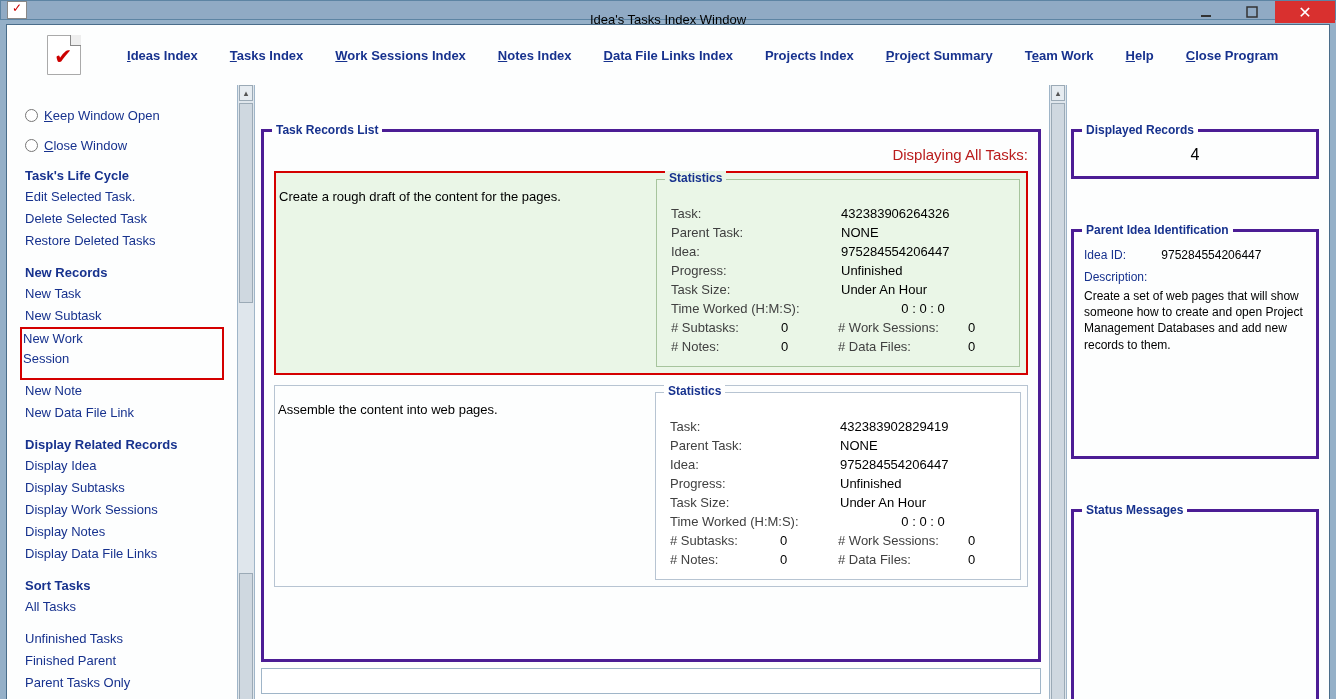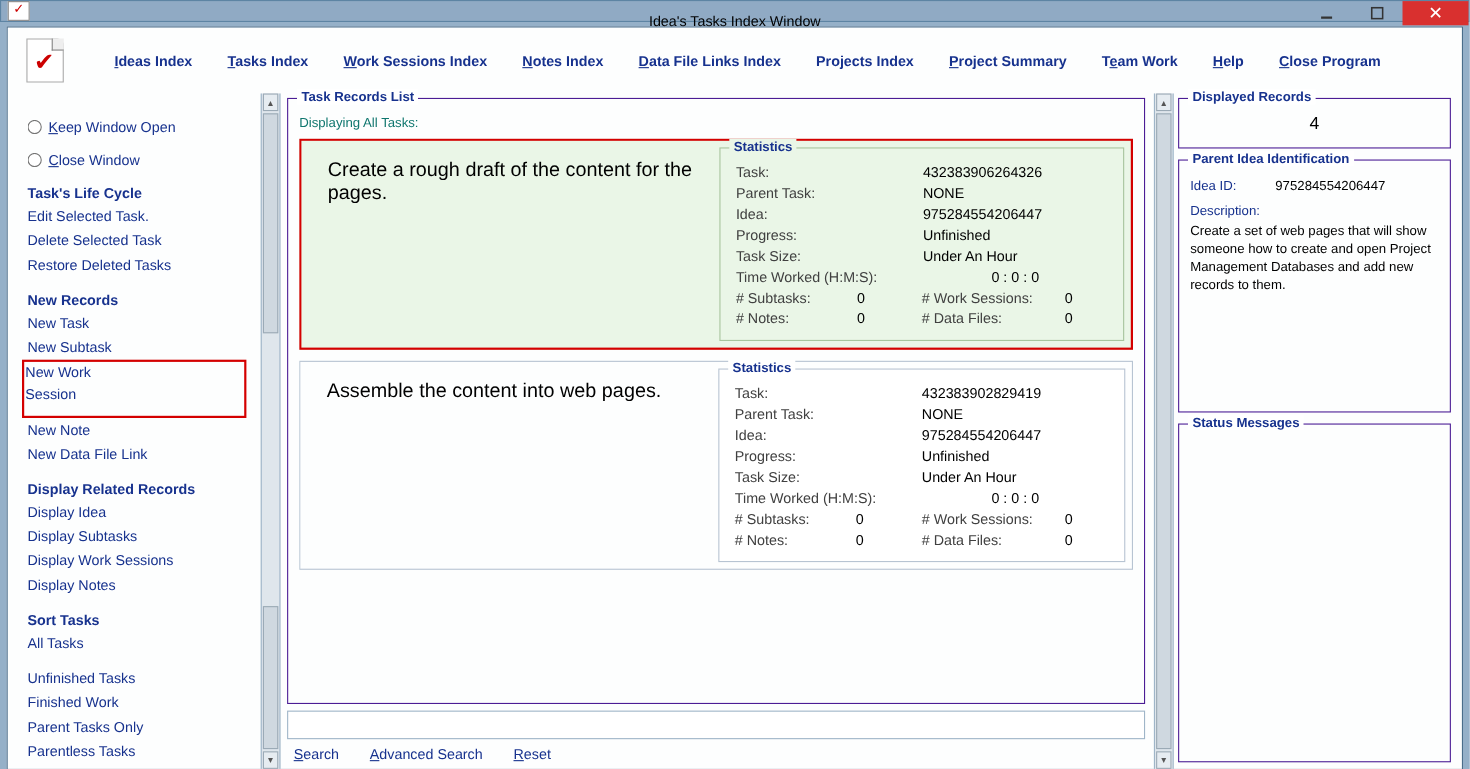--- a/index.html
+++ b/index.html
@@ -14,21 +14,21 @@
   .titlebar .wbtns { position:absolute; right:0; top:0; display:flex; }
   .wbtn { width:46px; height:22px; display:flex; align-items:center; justify-content:center; font-size:14px; color:#333; }
   .wbtn.close { background:#d9302f; color:#fff; width:60px; height:22px; font-size:16px; }
   .wbtn svg { display:block; }
 
   
   .outer { flex:1; background:#95b0c8; padding:4px 6px 0 6px; display:flex; flex-direction:column; }
   .chrome-inner { flex:1; background:#fdfefe; border:1px solid #4a6d8a; display:flex; flex-direction:column; }
 
   
-  .menubar { height:60px; display:flex; align-items:center; padding:0 17px; gap:32px; }
+  .menubar { height:60px; display:flex; align-items:center; padding:0 40px; gap:32px; }
   .menubar .logo { width:34px; height:40px; background:#fff; border:1px solid #aaa; border-top-right-radius:6px; position:relative; margin-right:14px; }
   .menubar .logo::before { content:""; position:absolute; right:-1px; top:-1px; width:10px; height:10px; background:#eee; border-left:1px solid #888; border-bottom:1px solid #888; }
   .menubar .logo::after { content:"✔"; color:#c00; font-size:22px; position:absolute; top:8px; left:6px; }
   .menuitem { color:#17328e; font-weight:600; cursor:pointer; white-space:nowrap; }
   .menuitem .ul { text-decoration:underline; }
 
   .workspace { flex:1; display:flex; min-height:0; }
 
   
   .sidebar { width:230px; padding:8px 14px 4px 18px; overflow:hidden; position:relative; }
@@ -39,31 +39,31 @@
   .sb-link { color:#17328e; margin:2px 0; cursor:pointer; line-height:20px; }
   .sb-link.highlight { outline:2px solid #d40000; outline-offset:-1px; padding:1px 92px 10px 2px; margin-left:-4px; }
 
   
   .vsplit { width:18px; background:#dfe6ec; border-left:1px solid #9fb5c8; border-right:1px solid #9fb5c8; position:relative; }
   .vsplit .thumb { position:absolute; left:1px; right:1px; background:#cfd8e0; border:1px solid #9baab6; }
   .vsplit .arrow { position:absolute; left:1px; right:1px; height:16px; background:#e6ecf1; border:1px solid #9baab6; font-size:9px; display:flex; align-items:center; justify-content:center; color:#555; }
 
   
   .center { flex:1; display:flex; flex-direction:column; padding:4px 8px 6px 6px; min-width:0; }
-  .fieldset { border:1px solid #4c1d95; position:relative; padding:10px 10px; }
+  .fieldset { border:3px solid #4c1d95; position:relative; padding:10px 10px;margin-top:40px; }
   .fieldset > .legend { position:absolute; top:-9px; left:8px; background:#fff; padding:0 4px; color:#17328e; font-weight:600; font-size:12px; }
   .tasklist-outer { flex:1; min-height:0; display:flex; flex-direction:column; }
-  .display-title { text-align:left; color:#0f766e; font-size:12px; margin:4px 0 8px 0; }
+  .display-title { text-align:right; color:#b91c1c; font-size:15px; margin:4px 0 8px 0; }
   .task-scroll { flex:1; overflow:hidden; border:0; }
 
   .task-card { display:flex; border:1px solid #b7c4d2; margin-bottom:10px; }
   .task-card.selected { border:2px solid #d40000; background:#eaf6e7; }
-  .task-card .desc { width:380px; padding:16px 24px; color:#000; font-size:18px; }
+  .task-card .desc { width:380px; padding:16px 3px; color:#000; font-size:13px; }
   .task-card .stats { flex:1; }
-  .stats-inner { border:1px solid #b7c4d2; margin:6px 6px 6px 0; position:relative; padding:10px 14px 8px 14px; }
+  .stats-inner { border:1px solid #b7c4d2; margin:6px 6px 6px 0; position:relative; padding:22px 14px 8px 14px; }
   .task-card.selected .stats-inner { border-color:#a7c49d; }
   .stats-inner .legend { position:absolute; top:-9px; left:8px; background:#eaf6e7; padding:0 4px; color:#17328e; font-weight:600; font-size:12px; }
   .task-card:not(.selected) .stats-inner .legend { background:#fff; }
   .stat-row { display:flex; margin:4px 0; font-size:13px; }
   .stat-row .lbl { width:170px; color:#404040; }
   .stat-row .val { flex:1; color:#000; }
   .stat-row.split .half { flex:1; display:flex; }
   .stat-row.split .half .lbl { width:110px; }
   .stat-row.split .half:last-child .lbl { width:130px; }
 
@@ -143,25 +143,26 @@
       <div class="sb-link">New Subtask</div>
       <div class="sb-link highlight">New Work Session</div>
       <div class="sb-link">New Note</div>
       <div class="sb-link">New Data File Link</div>
 
       <div class="sb-heading">Display Related Records</div>
       <div class="sb-link">Display Idea</div>
       <div class="sb-link">Display Subtasks</div>
       <div class="sb-link">Display Work Sessions</div>
       <div class="sb-link">Display Notes</div>
+      <div class="sb-link">Display Data File Links</div>
 
       <div class="sb-heading">Sort Tasks</div>
       <div class="sb-link">All Tasks</div>
       <div class="sb-link" style="margin-top:12px">Unfinished Tasks</div>
-      <div class="sb-link">Finished Work</div>
+      <div class="sb-link">Finished Parent</div>
       <div class="sb-link">Parent Tasks Only</div>
       <div class="sb-link">Parentless Tasks</div>
     </div>
 
     <div class="vsplit">
       <div class="arrow" style="top:0">▴</div>
       <div class="thumb" style="top:18px;height:200px"></div>
       <div class="thumb" style="bottom:18px;height:130px"></div>
       <div class="arrow" style="bottom:0">▾</div>
     </div>

